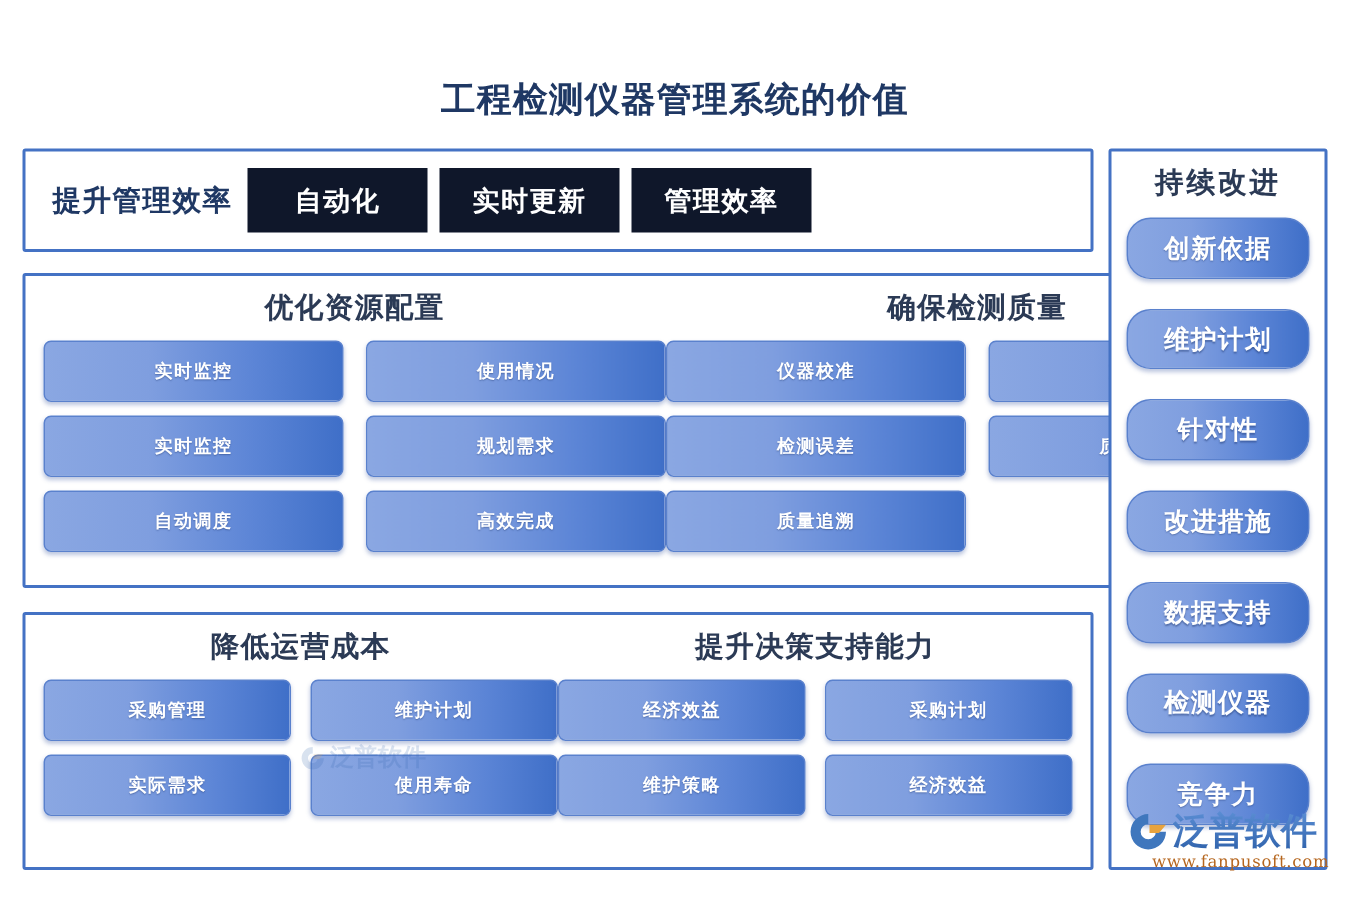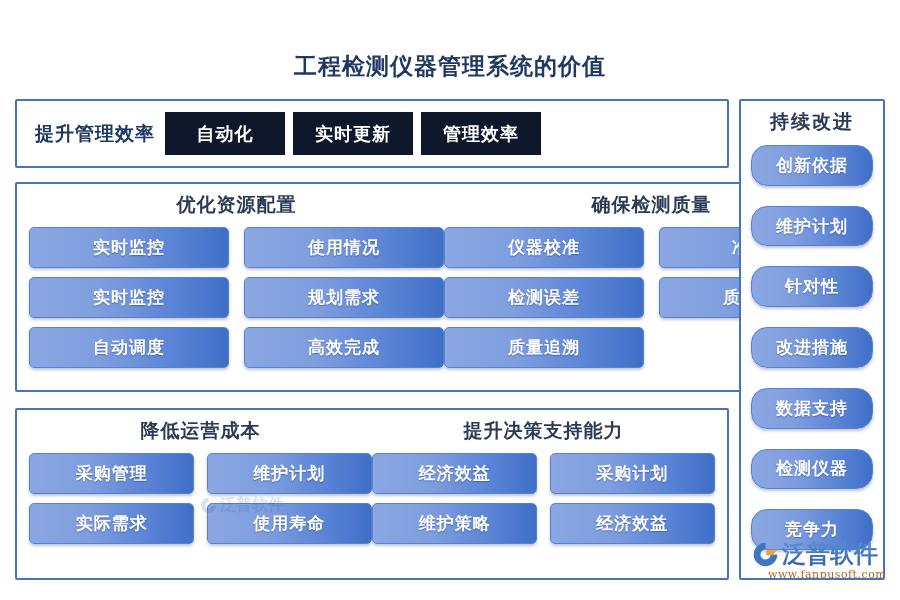--- a/index.html
+++ b/index.html
@@ -130,21 +130,21 @@
 
   
   .grad-chip {
     flex: 0 0 48.2%;
     height: 41px;
     border-radius: 5px;
     background: linear-gradient(to right, #8aa7e2 0%, #7f9edf 35%, #5c85d6 70%, #3f6fc8 100%);
     border: 1px solid #5a81cd;
     box-shadow: 0 2px 3px rgba(60,90,160,0.35);
     color: #ffffff;
-    font-size: 17px;
+    font-size: 12px;
     font-weight: 700;
     letter-spacing: 1px;
     display: flex;
     align-items: center;
     justify-content: center;
     text-shadow: 0 1px 1px rgba(30,55,110,0.45);
     font-family: "DejaVu Serif", "Liberation Serif", serif;
   }
 
   

